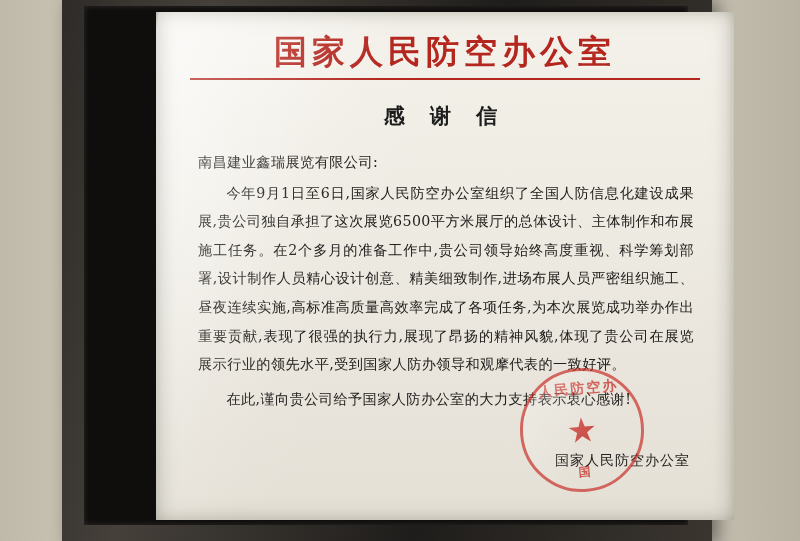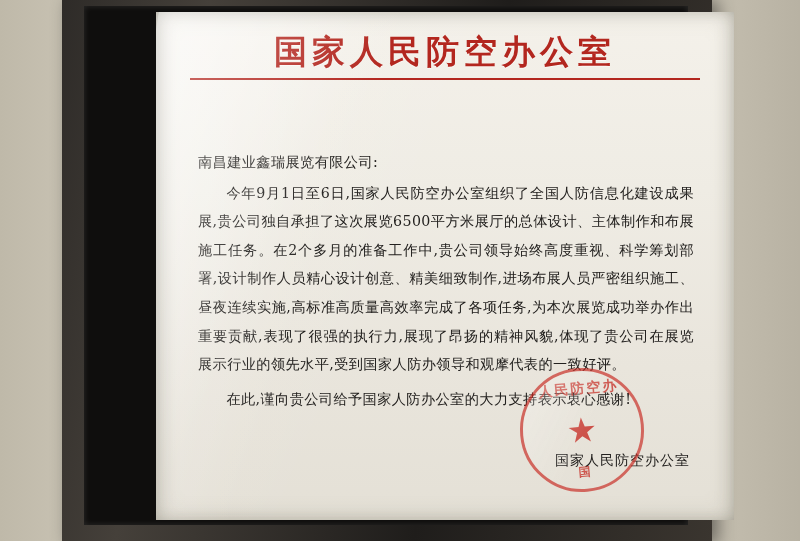--- a/index.html
+++ b/index.html
@@ -213,20 +213,21 @@
   <div class="wall-right"></div>
 
   <div class="frame">
     <div class="frame-inner-bevel"></div>
 
     <div class="paper">
       <div class="paper-edge-shadow"></div>
 
       <div class="org-title">国家人民防空办公室</div>
       <div class="title-rule"></div>
+      <div class="doc-title">感 谢 信</div>
 
       <div class="body-block">
         <p class="salutation">南昌建业鑫瑞展览有限公司:</p>
         <p class="para">今年9月1日至6日,国家人民防空办公室组织了全国人防信息化建设成果展,贵公司独自承担了这次展览6500平方米展厅的总体设计、主体制作和布展施工任务。在2个多月的准备工作中,贵公司领导始终高度重视、科学筹划部署,设计制作人员精心设计创意、精美细致制作,进场布展人员严密组织施工、昼夜连续实施,高标准高质量高效率完成了各项任务,为本次展览成功举办作出重要贡献,表现了很强的执行力,展现了昂扬的精神风貌,体现了贵公司在展览展示行业的领先水平,受到国家人防办领导和观摩代表的一致好评。</p>
         <p class="para">在此,谨向贵公司给予国家人防办公室的大力支持表示衷心感谢!</p>
       </div>
 
       <div class="sign-area">
         <div class="signer">国家人民防空办公室</div>
         <div class="stamp">

